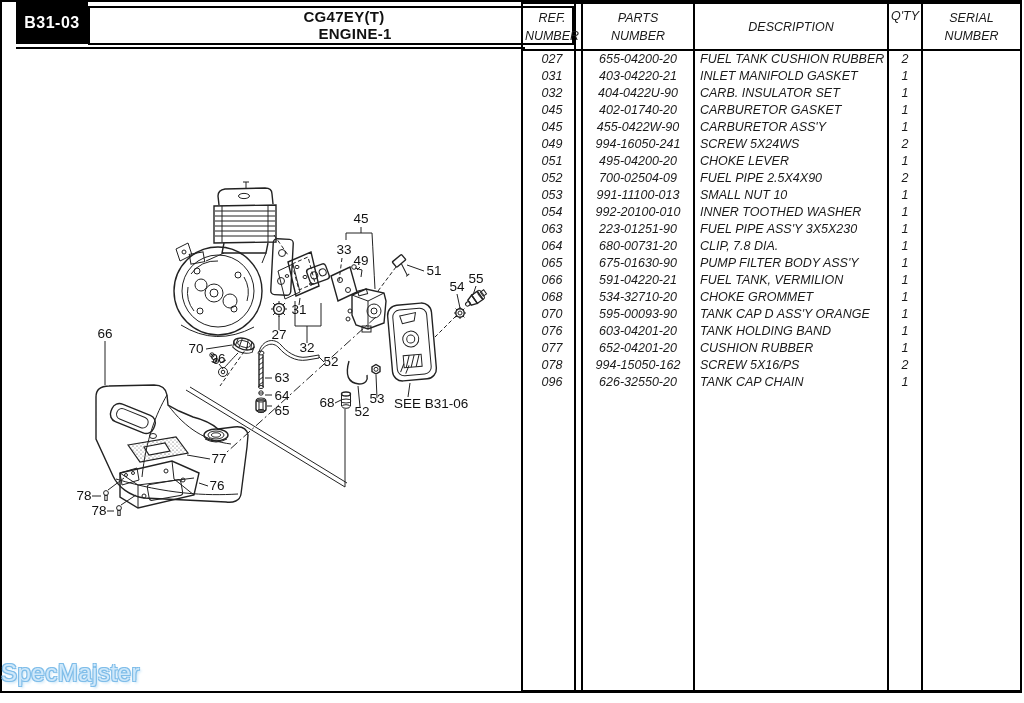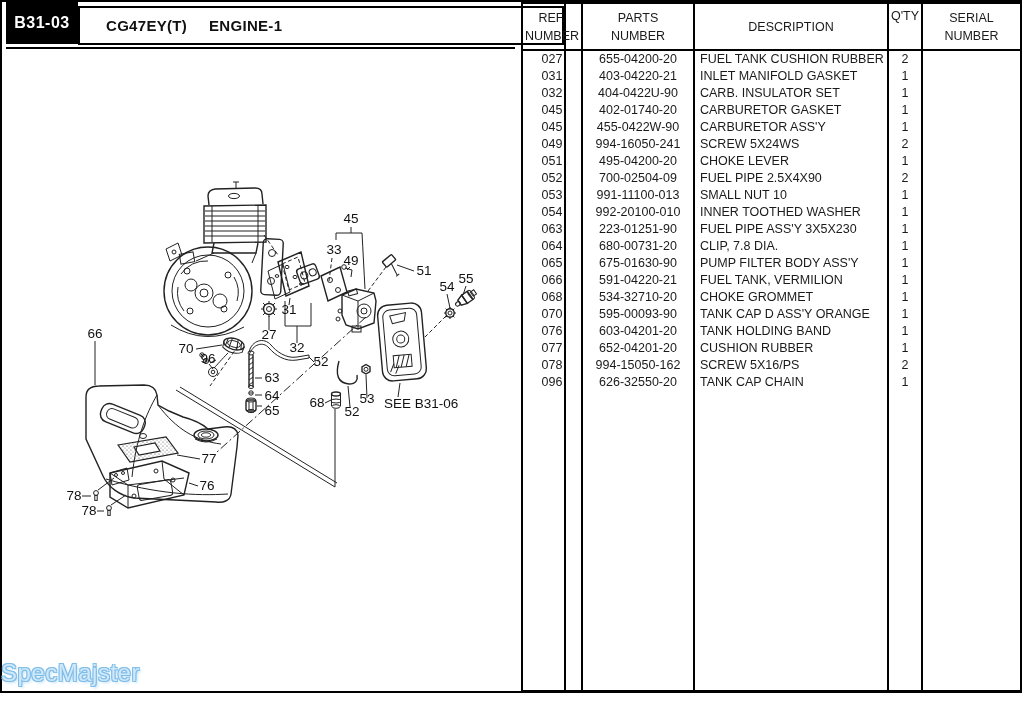--- a/index.html
+++ b/index.html
@@ -1,47 +1,47 @@
 <!DOCTYPE html>
 <html><head>
 <meta charset="utf-8">
 <style>
   html,body{margin:0;padding:0;background:#ffffff;}
   .sheet{position:relative;width:1024px;height:703px;background:#fff;overflow:hidden;
          font-family:"Liberation Sans","DejaVu Sans",sans-serif;color:#111;}
   .outer-frame{position:absolute;left:0;top:0;width:1022px;height:693px;
                border:2px solid #000;box-sizing:border-box;}
   
-  .left-panel{position:absolute;left:6px;top:2px;width:560px;height:689px;
+  .left-panel{position:absolute;left:16px;top:2px;width:560px;height:689px;
               border-right:2px solid #000;box-sizing:border-box;background:#fff;}
   .code-badge{position:absolute;left:0;top:0;width:72px;height:42px;background:#000;
               color:#fff;display:flex;align-items:center;justify-content:center;
               font-size:16px;font-weight:bold;letter-spacing:.5px;}
   .title-box{position:absolute;left:72px;top:4px;right:0;height:39px;
              border:2px solid #000;box-sizing:border-box;background:#fff;
-             display:flex;align-items:center;padding-left:26px;}
+             display:flex;align-items:center;padding-left:26px;flex-direction:column;}
   .title-box .model{font-size:15px;font-weight:bold;letter-spacing:.3px;}
   .title-box .sheetname{font-size:15px;font-weight:bold;letter-spacing:.3px;margin-left:22px;}
   .diagram-area{position:absolute;left:0;top:45px;width:509px;height:644px;
                 border-top:2px solid #000;box-sizing:border-box;}
   .diagram-area svg{display:block;}
   .watermark{position:absolute;left:1px;top:659px;font-size:24px;font-weight:normal;
              letter-spacing:.5px;color:#cfe8fa;z-index:5;
              text-shadow:1px 1px 0 #7fbde9,-1px -1px 0 #7fbde9,1px -1px 0 #7fbde9,
                          -1px 1px 0 #7fbde9,2px 2px 3px #b7dcf4;}
   
   .ln{fill:none;stroke:#222;stroke-width:1;}
   .ln2{fill:none;stroke:#222;stroke-width:1.4;}
   .dash{fill:none;stroke:#222;stroke-width:1;stroke-dasharray:4 2.5;}
   .dashdot{fill:none;stroke:#222;stroke-width:1;stroke-dasharray:9 3 2 3;}
   .callout{font-family:"Liberation Sans","DejaVu Sans",sans-serif;font-size:13.5px;fill:#111;}
   
   .table-wrap{position:absolute;left:521px;top:2px;width:499px;height:690px;}
   table.parts{width:499px;height:100%;border-collapse:collapse;table-layout:fixed;
-              border:2px solid #000;font-size:12.5px;color:#1a1a1a;}
+              border:2px solid #000;font-size:12.5px;color:#1a1a1a;font-style:italic;}
   table.parts th,table.parts td{border-left:2px solid #000;border-right:2px solid #000;
               padding:0;overflow:hidden;white-space:nowrap;font-weight:normal;}
   table.parts thead th{height:42px;border-bottom:2px solid #000;text-align:center;
               vertical-align:middle;line-height:18px;}
   table.parts thead th.qty-h{vertical-align:top;padding-top:3px;}
   table.parts tbody td{height:17px;line-height:17px;text-align:center;}
   table.parts tbody td.col-desc{text-align:left;padding-left:5px;}
   table.parts tbody tr.filler td{height:auto;}
 </style>
 </head>

